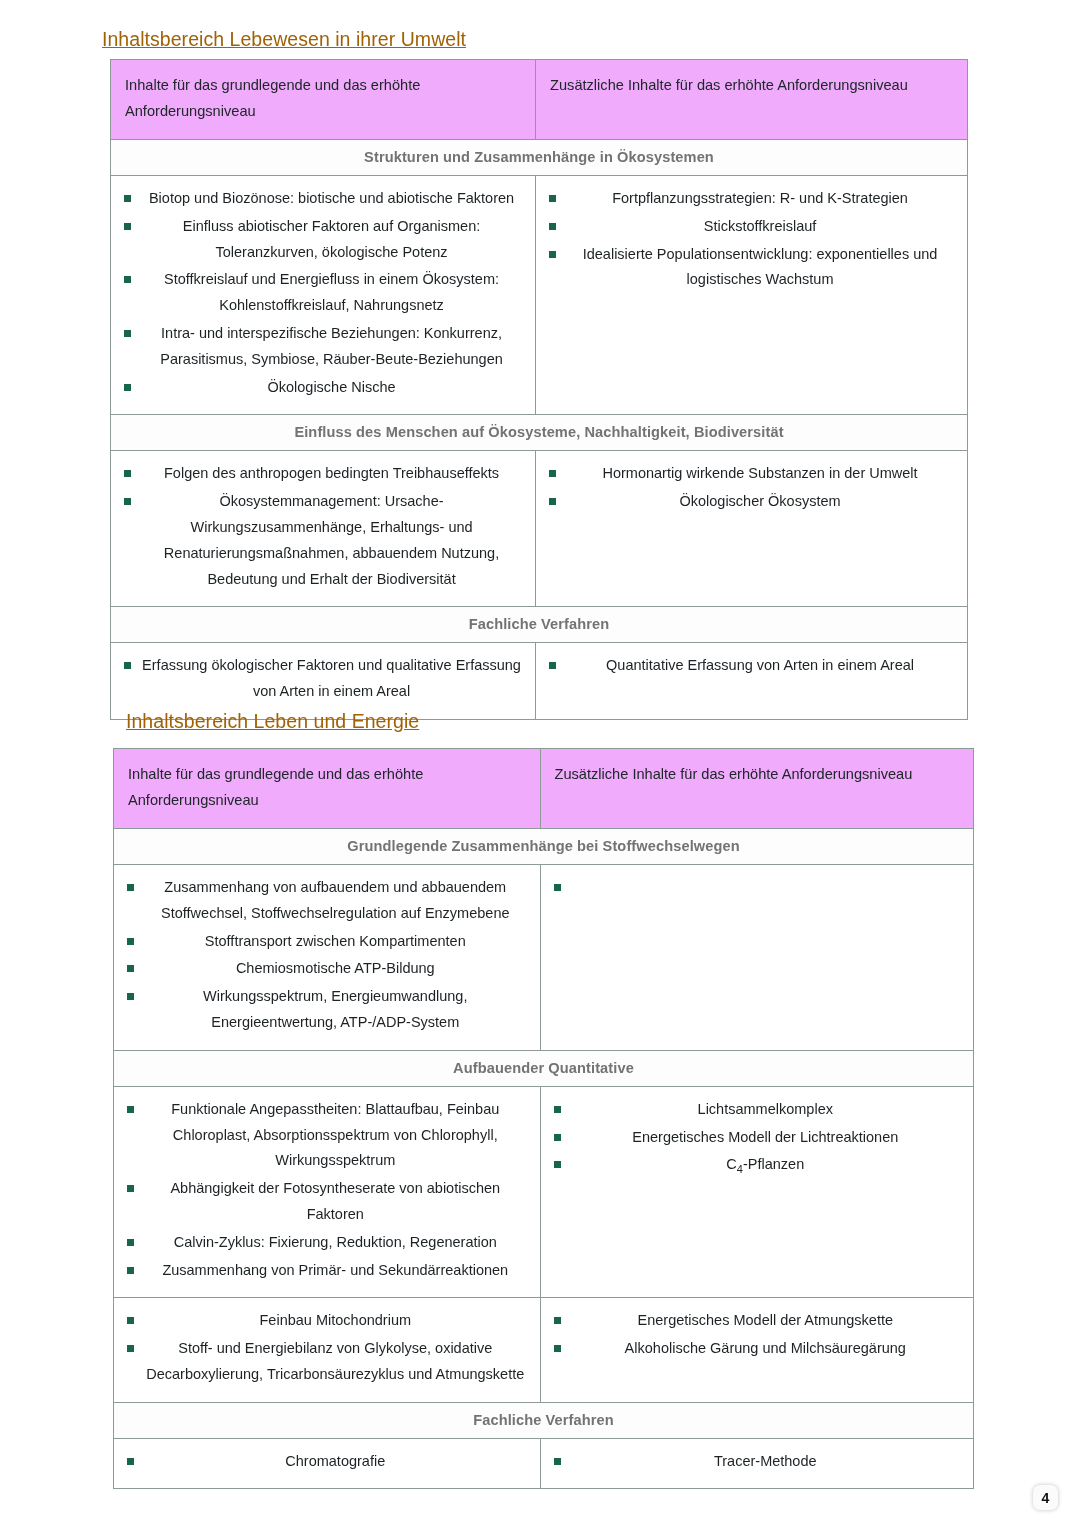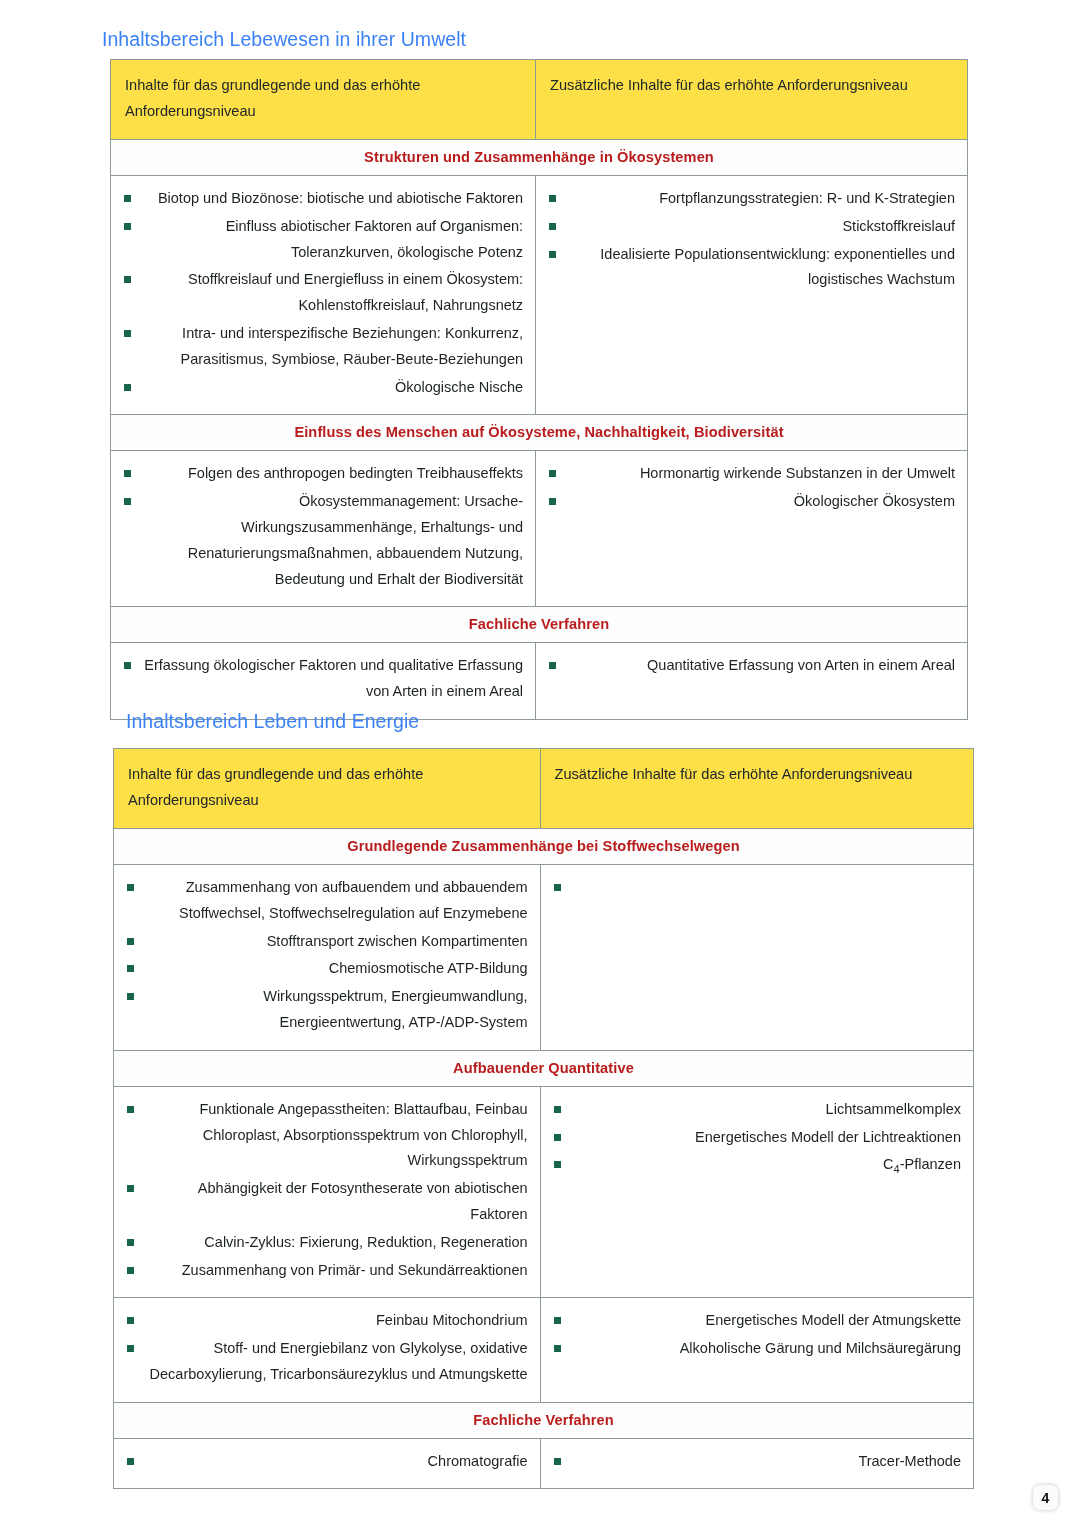--- a/index.html
+++ b/index.html
@@ -23,23 +23,24 @@
     height: 1528px;
     box-sizing: border-box;
   }
 
   
   .section-title {
     position: absolute;
     font-family: "Liberation Sans", sans-serif;
     font-size: 19.5px;
     font-weight: 400;
-    color: #3b82f6;
+    color: #a16207;
     letter-spacing: 0.05px;
     white-space: nowrap;
+    text-decoration: underline;
   }
   #title-1 { left: 102px; top: 28px; }
   #title-2 { left: 126px; top: 710px; }
 
   
   .kc-table {
     position: absolute;
     border-collapse: collapse;
     table-layout: fixed;
     background: #ffffff;
@@ -60,36 +61,36 @@
   .kc-table col.col-right { width: 50.4%; }
 
   .kc-table td {
     border: 1px solid #8e9a96;
     vertical-align: top;
     padding: 0;
   }
 
   
   tr.head-row td {
-    background: #fde047;
+    background: #f0abfc;
     padding: 13px 5px 14px 14px;
     font-size: 14.6px;
     font-weight: 400;
     line-height: 1.78;
     color: #20272a;
     vertical-align: top;
   }
 
   
   tr.band-row td {
     background: #fdfdfd;
     text-align: center;
     font-size: 14.6px;
     font-weight: bold;
-    color: #b91c1c;
+    color: #737373;
     padding: 9px 10px 10px 10px;
     letter-spacing: 0.1px;
   }
 
   
   tr.items-row td {
     padding: 10px 12px 12px 12px;
     background: #ffffff;
   }
 
@@ -98,21 +99,21 @@
     margin: 0;
     padding: 0;
   }
   ul.kc-list li {
     position: relative;
     padding-left: 17px;
     margin: 0 0 2px 0;
     font-size: 14.5px;
     line-height: 1.78;
     color: #1d2225;
-    text-align: right;
+    text-align: center;
   }
   ul.kc-list li::before {
     content: "";
     position: absolute;
     left: 1px;
     top: 9px;
     width: 7px;
     height: 7px;
     background: #19654a;
   }

